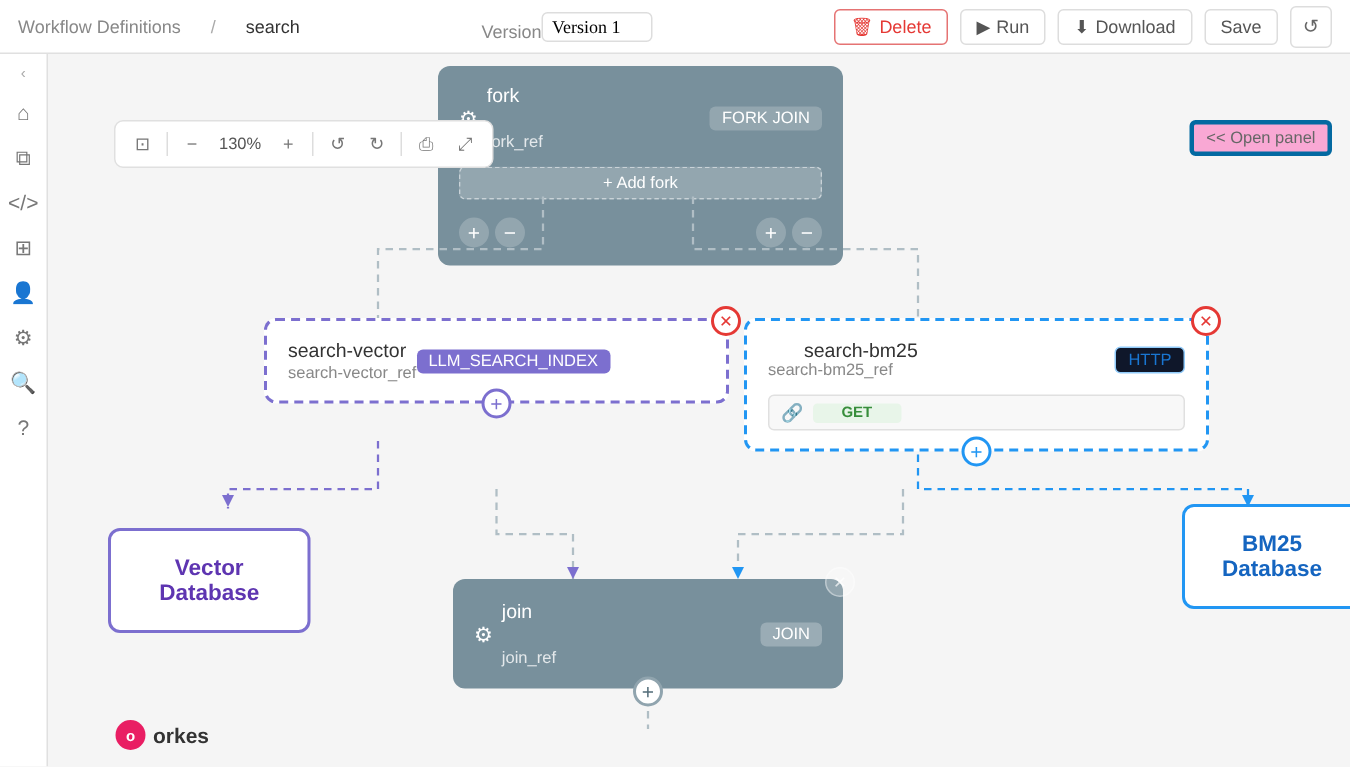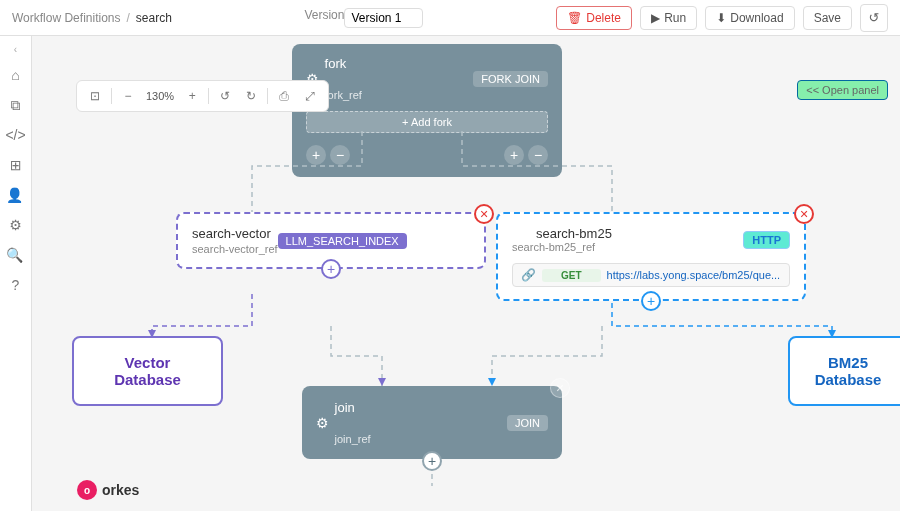--- a/index.html
+++ b/index.html
@@ -21,46 +21,47 @@
       border-bottom: 1px solid #e0e0e0;
       padding: 0 12px;
       height: 36px;
       position: absolute;
       top: 0; left: 0; right: 0;
       z-index: 10;
     }
     .top-bar-left {
       display: flex;
       align-items: center;
-      gap: 6px;
+      gap: 20px;
       font-size: 12px;
       color: #666;
     }
     .top-bar-left .breadcrumb-link {
       color: #888;
       cursor: pointer;
     }
     .top-bar-left .breadcrumb-sep { color: #aaa; }
     .top-bar-left .breadcrumb-current { color: #333; font-weight: 500; }
     .top-bar-center {
       display: flex;
-      align-items: flex-start;
+      align-items: flex-end;
       gap: 0;
       font-size: 12px;
       color: #555;
     }
     .version-label { color: #888; }
     .version-select {
       border: 1px solid #ddd;
       border-radius: 4px;
       padding: 2px 20px 2px 6px;
       font-size: 12px;
       background: #fff;
       appearance: none;
       cursor: pointer;
+      font-family: Liberation Serif, serif;
     }
     .top-bar-right {
       display: flex;
       align-items: center;
       gap: 8px;
     }
     .btn-toolbar {
       display: flex;
       align-items: center;
       gap: 4px;
@@ -130,22 +131,22 @@
     .toolbar-sep { width: 1px; height: 16px; background: #ddd; margin: 0 2px; }
 
     
     .open-panel-btn {
       position: absolute;
       top: 44px;
       right: 12px;
       font-size: 11px;
       color: #666;
       cursor: pointer;
-      background: #86efac;
-      border: 1px solid #0369a1;
+      background: #f9a8d4;
+      border: 3px solid #0369a1;
       border-radius: 4px;
       padding: 3px 8px;
       z-index: 8;
     }
 
     
     .canvas {
       position: absolute;
       top: 36px;
       left: 32px;
@@ -285,27 +286,27 @@
       border: 2px solid #e53935;
       border-radius: 50%;
       display: flex; align-items: center; justify-content: center;
       font-size: 11px;
       color: #e53935;
       cursor: pointer;
     }
     .bm25-title { font-size: 13px; font-weight: 500; color: #333; margin-left: 24px; }
     .bm25-ref { font-size: 11px; color: #888; margin-top: 0; }
     .http-badge {
-      background: #5eead4;
+      background: #0f172a;
       color: #1976d2;
       border: 1px solid #90caf9;
       border-radius: 4px;
       padding: 2px 8px;
       font-size: 11px;
-      font-weight: 700;
+      font-weight: 400;
     }
     .bm25-header {
       display: flex;
       align-items: center;
       justify-content: space-between;
     }
     .url-row {
       display: flex;
       align-items: center;
       gap: 6px;
@@ -532,27 +533,26 @@
     <div class="bm25-header">
       <div>
         <div class="bm25-title">search-bm25</div>
         <div class="bm25-ref">search-bm25_ref</div>
       </div>
       <span class="http-badge">HTTP</span>
     </div>
     <div class="url-row">
       <span style="color:#888; font-size:12px;">🔗</span>
       <span class="get-badge">GET</span>
-      <span class="url-text">https://labs.yong.space/bm25/que...</span>
     </div>
 
     <div style="position:absolute; bottom:-12px; left:50%; transform:translateX(-50%); width:20px; height:20px; background:#fff; border:2px solid #2196f3; border-radius:50%; display:flex; align-items:center; justify-content:center; font-size:14px; color:#2196f3; cursor:pointer; z-index:5;">+</div>
   </div>
 
-  <div class="ext-node" style="top:300px; left:40px; width:151px; padding:16px 12px;">
+  <div class="ext-node" style="top:316px; left:40px; width:135px; padding:16px 12px;">
     <span>Vector<br>Database</span>
   </div>
 
   <div class="ext-node ext-node-bm25" style="top:300px; left:756px; width:120px; padding:16px 12px;">
     <span>BM25<br>Database</span>
   </div>
 
   <div class="node join-node" style="position:absolute; top:350px; left:270px; width:260px; padding:14px; border-radius:8px;">
     <div class="join-close-btn">✕</div>
     <div class="join-node-header">

